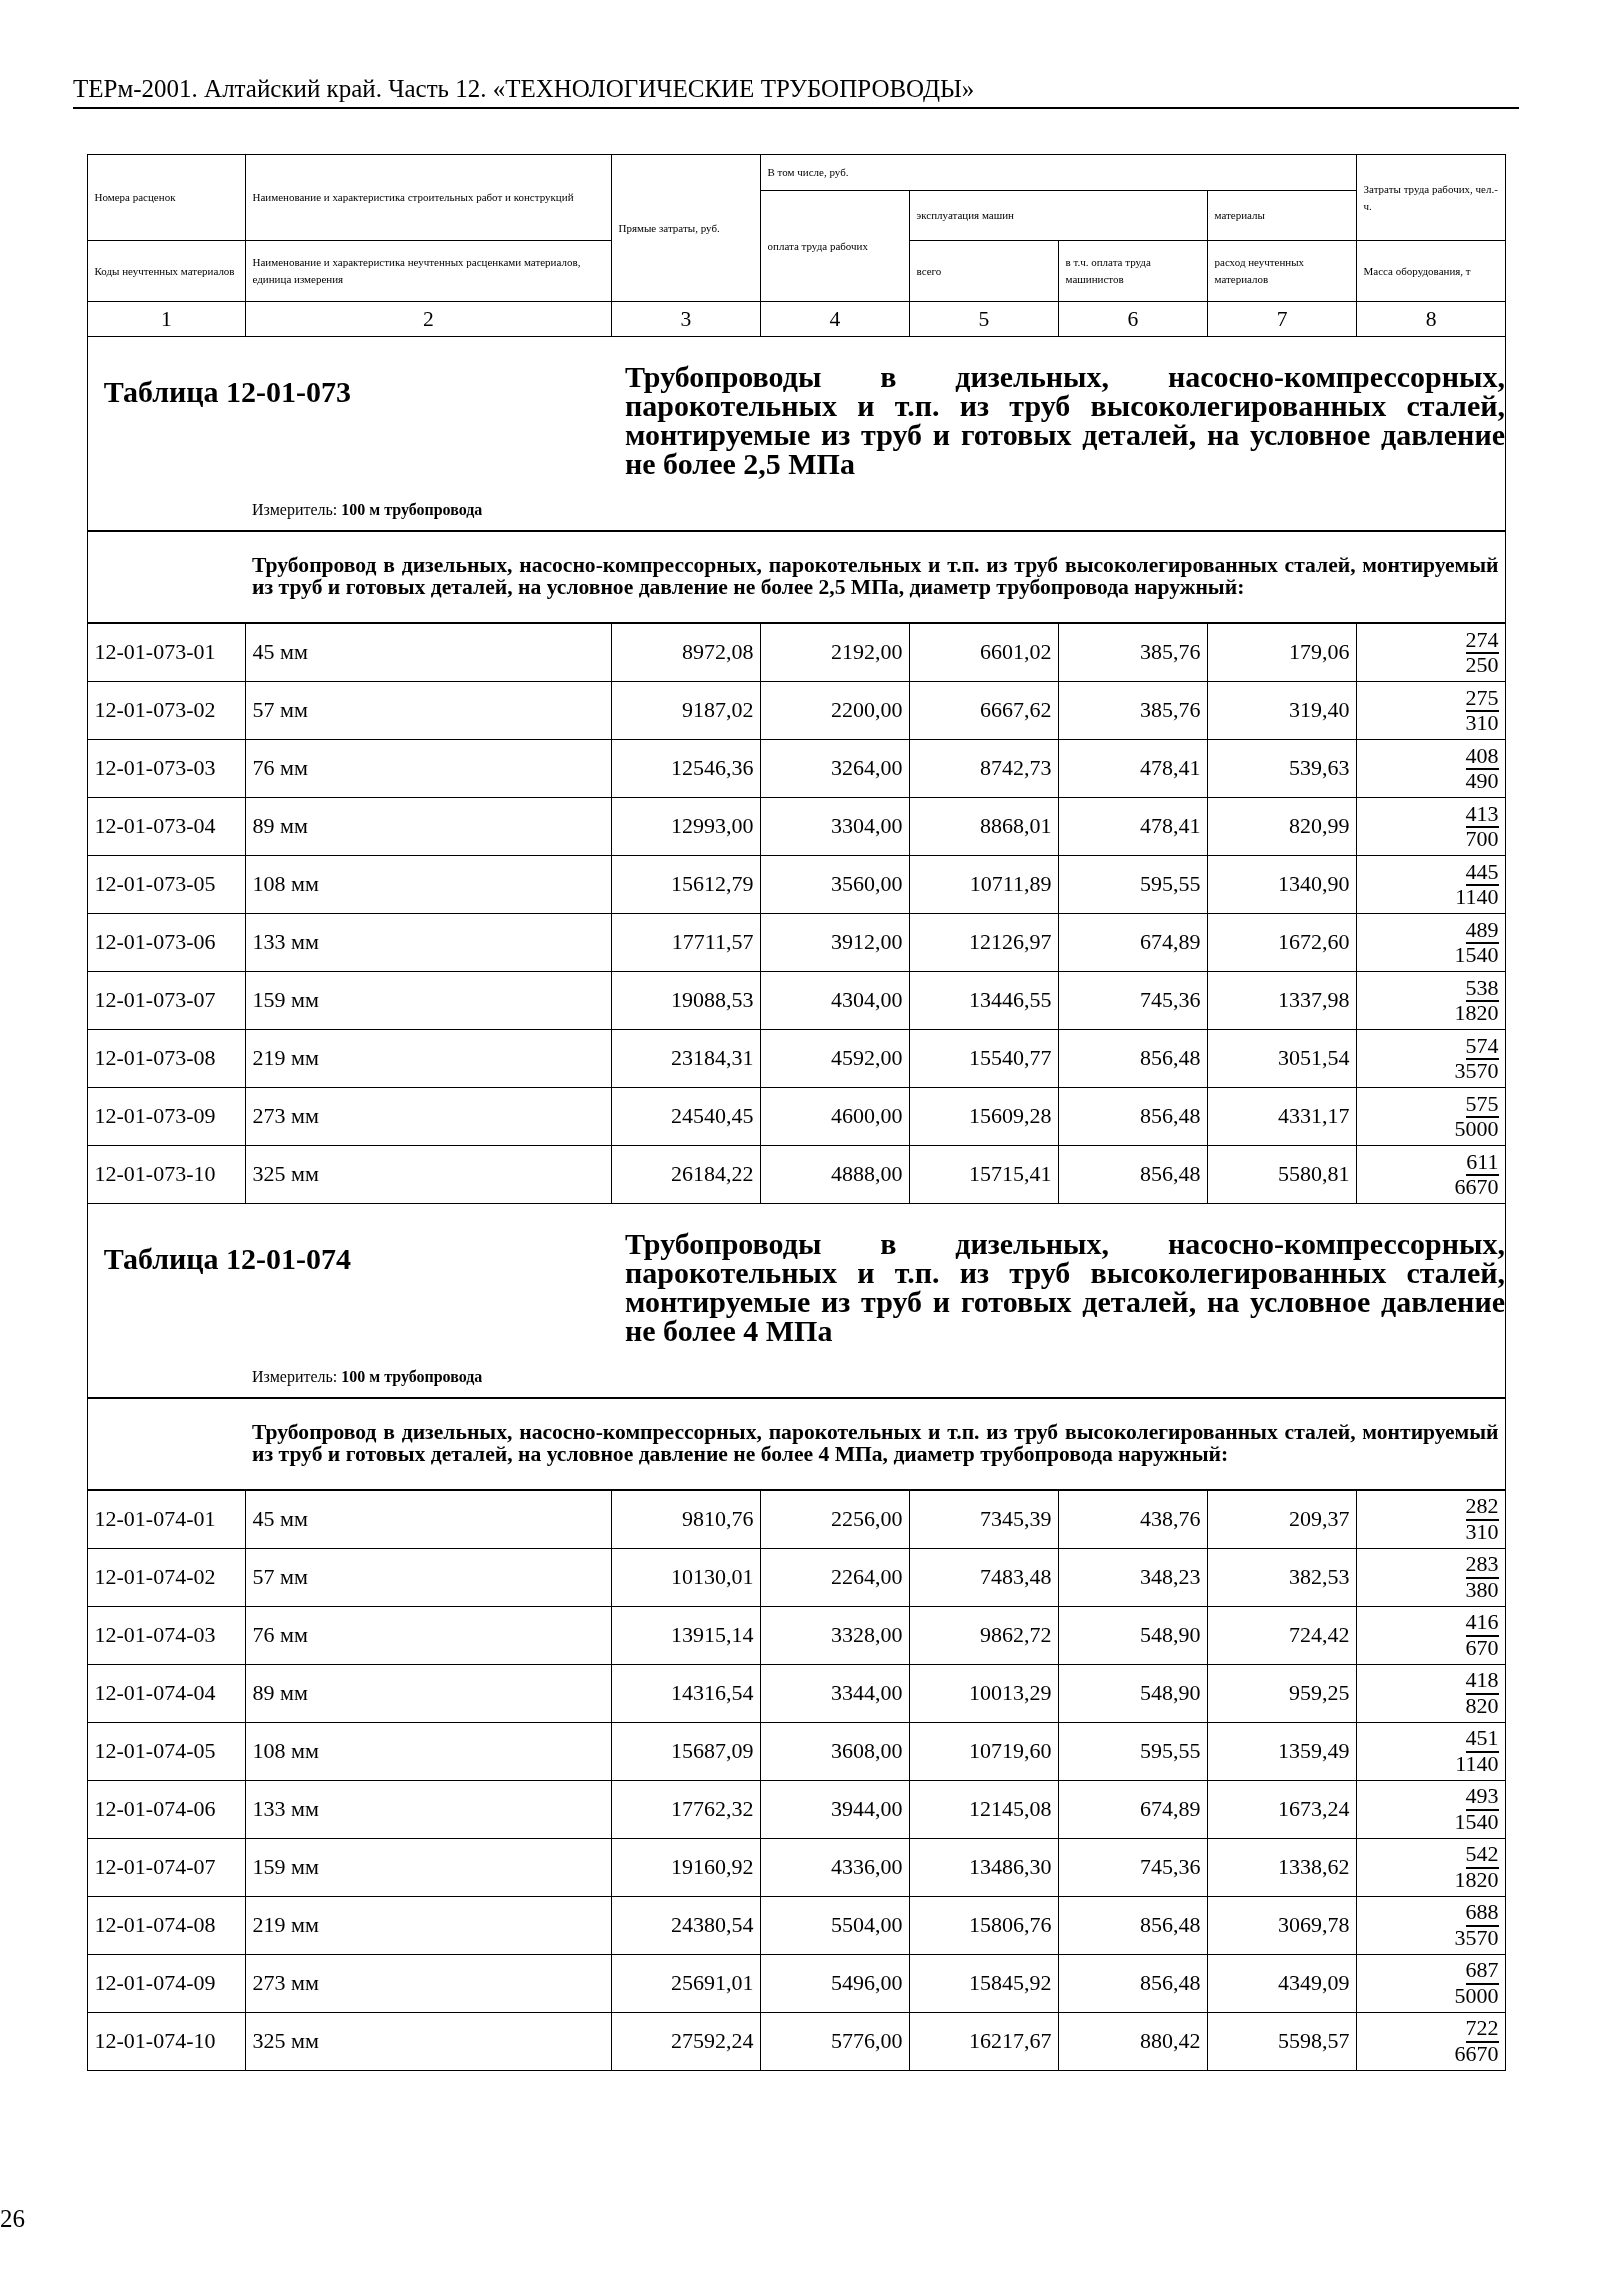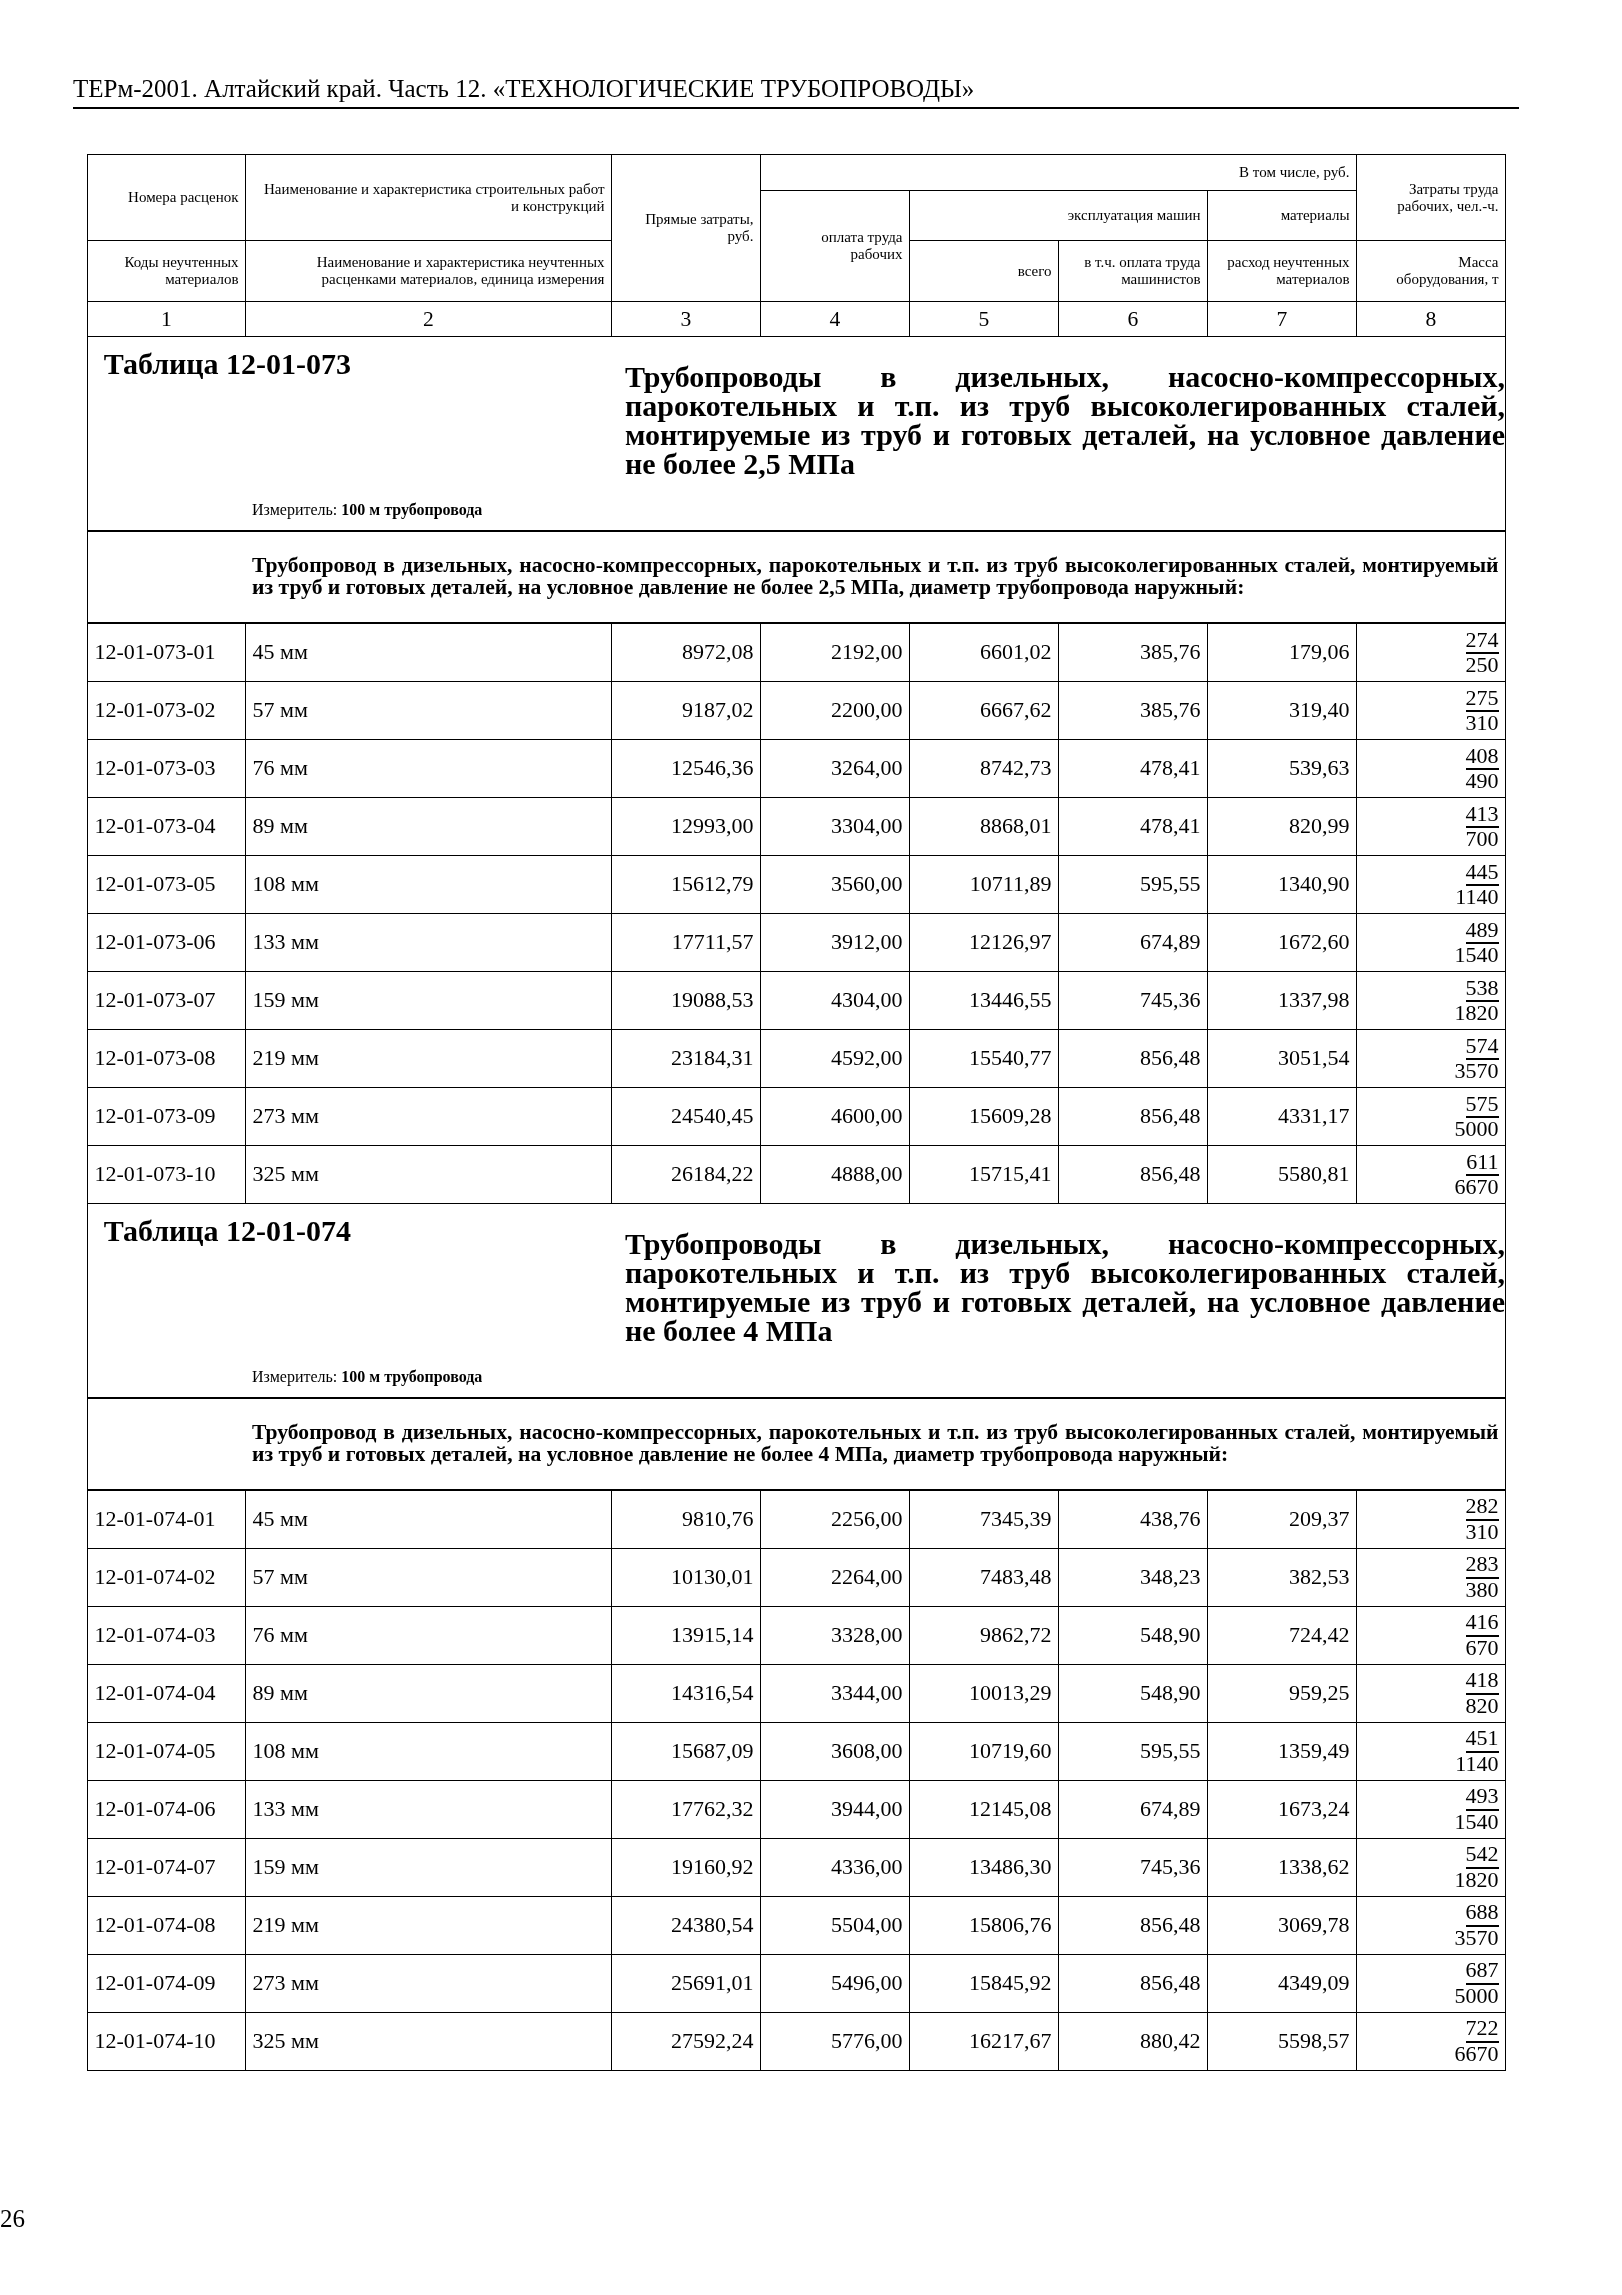--- a/index.html
+++ b/index.html
@@ -1,27 +1,27 @@
 <!DOCTYPE html>
 <html style="font-size:10.5px"><head>
 <meta charset="utf-8">
 <style>
   html, body { margin:0; padding:0; background:#fff; }
   body { width:1623px; height:2295px; position:relative; font-family:"Liberation Serif", serif; color:#000; overflow:hidden; }
   .running-header { position:absolute; left:73px; top:73px; width:1446px; font-size:25px; line-height:31px; border-bottom:2.6px solid #000; padding-bottom:2.6px; }
   .page-number { position:absolute; left:0; width:1623px; top:2205px; text-align:left; font-size:25px; }
   table.rates { position:absolute; left:87px; top:154px; width:1418px; border-collapse:collapse; table-layout:fixed; }
   table.rates td { border:1.3px solid #000; padding:0 6.5px; vertical-align:middle; }
-  .hdr td { font-size:15px; line-height:17px; text-align:right; }
+  .hdr td { font-size:11px; line-height:17px; text-align:left; }
   .hdr-r1 td { height:35px; }
   .hdr-r2 td { height:49px; }
   .hdr-r3 td { height:60px; }
   .num-row td { height:34px; font-size:21.6px; text-align:center; border-bottom-width:2.6px; }
   .title-cell { height:193px; position:relative; padding:0 !important; border-bottom-width:2.6px !important; }
-  .t-id { position:absolute; left:15.7px; top:10px; font-size:30px; font-weight:bold; }
+  .t-id { position:absolute; left:15.7px; top:38px; font-size:30px; font-weight:bold; }
   .t-title { position:absolute; left:537px; top:25px; width:880px; font-size:30px; font-weight:bold; line-height:29px; text-align:justify; }
   .t-meter { position:absolute; left:164px; top:164px; font-size:16px; }
   .t-meter b { font-weight:bold; }
   .desc-cell { height:82px; padding:3.9px 6.5px 3.9px 164px !important; font-size:21.6px; font-weight:bold; line-height:21.6px; text-align:justify; border-bottom-width:2.6px !important; }
   .row td { height:57px; font-size:22px; border-bottom-width:2.6px; border-left-width:0.7px; border-right-width:0.7px; }
   .row td.c1 { border-left-width:1.3px; border-right-width:1.3px; }
   .row td.c2 { border-right-width:1.3px; }
   .row td.c8 { border-right-width:1.3px; }
   .row td.num { text-align:right; }
   .frac { display:inline-flex; flex-direction:column; align-items:flex-end; float:right; line-height:22px; font-size:22px; }

